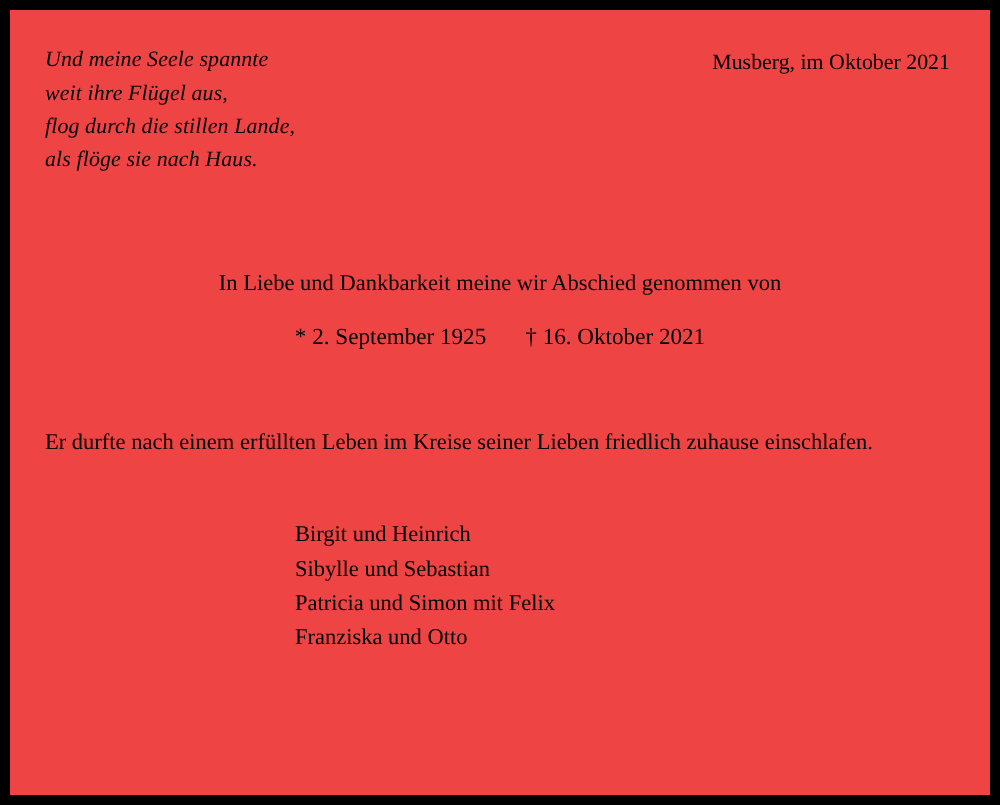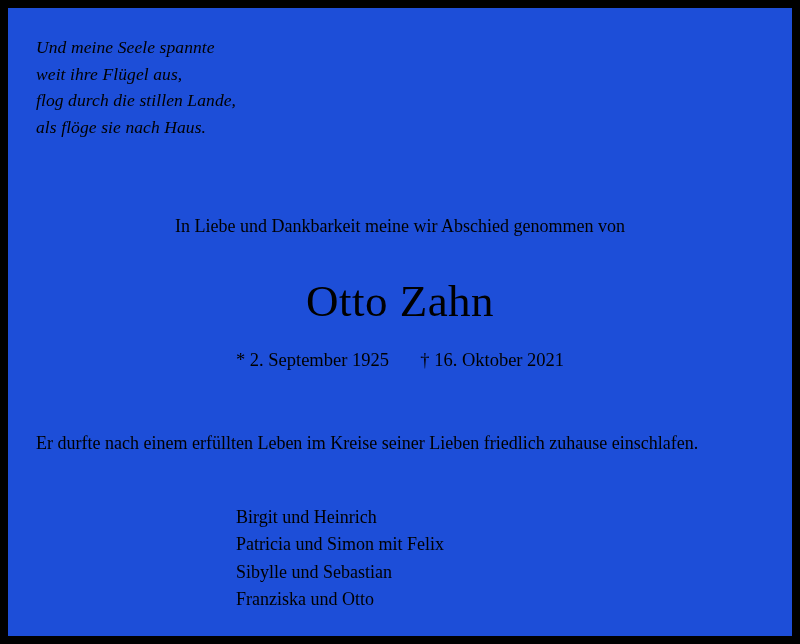--- a/index.html
+++ b/index.html
@@ -10,21 +10,21 @@
   body {
     width: 800px;
     height: 644px;
     overflow: hidden;
     font-family: "Liberation Serif", serif;
   }
   .obituary {
     box-sizing: border-box;
     width: 800px;
     height: 644px;
-    background: #1d4ed8;
+    background: #ef4444;
     border: 8px solid #000000;
     padding: 26px 28px 18px 28px;
     position: relative;
     color: #000000;
   }
   .top-row {
     display: flex;
     justify-content: space-between;
     align-items: flex-start;
   }
@@ -81,34 +81,34 @@
 </head>
 <body>
 
 <div class="obituary">
 
   <div class="top-row">
     <div class="verse">Und meine Seele spannte
 weit ihre Flügel aus,
 flog durch die stillen Lande,
 als flöge sie nach Haus.</div>
+    <div class="place-date">Musberg, im Oktober 2021</div>
   </div>
 
   <div class="intro">In Liebe und Dankbarkeit meine wir Abschied genommen von</div>
 
-  <div class="name">Otto Zahn</div>
 
   <div class="dates">
     <span>* 2. September 1925</span>
     <span class="gap"></span>
     <span>† 16. Oktober 2021</span>
   </div>
 
   <div class="passage">Er durfte nach einem erfüllten Leben im Kreise seiner Lieben friedlich zuhause einschlafen.</div>
 
   <div class="family">
     <div>Birgit und Heinrich</div>
+    <div>Sibylle und Sebastian</div>
     <div>Patricia und Simon mit Felix</div>
-    <div>Sibylle und Sebastian</div>
     <div>Franziska und Otto</div>
   </div>
 
 </div>
 
 </body></html>

